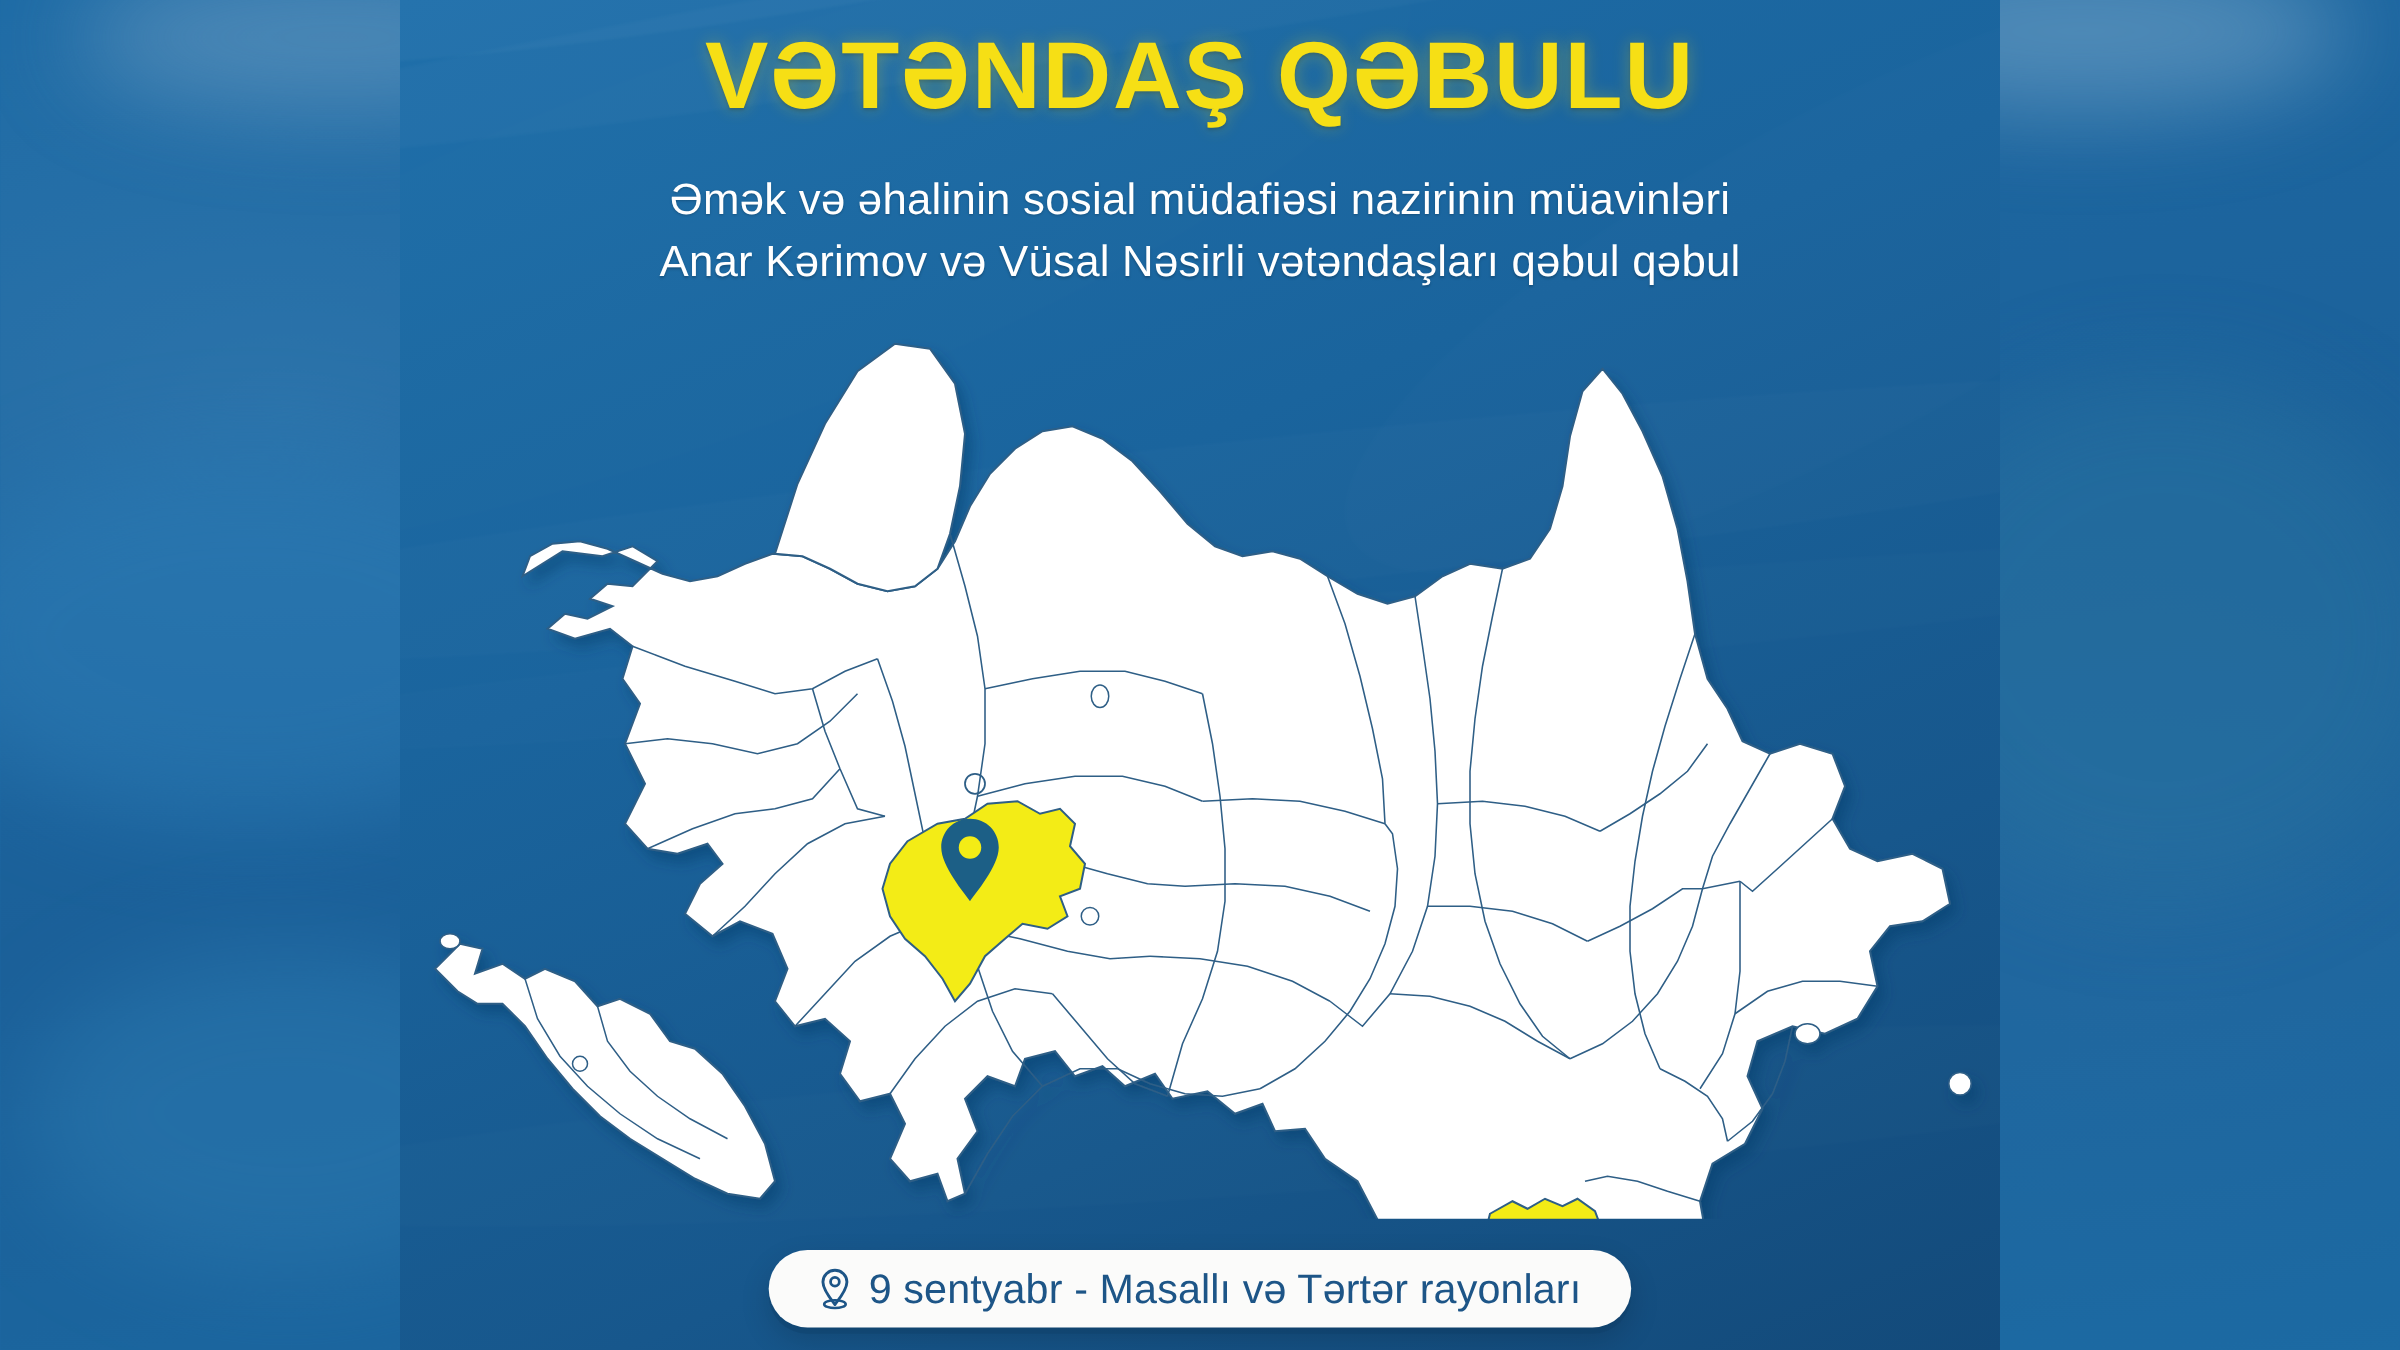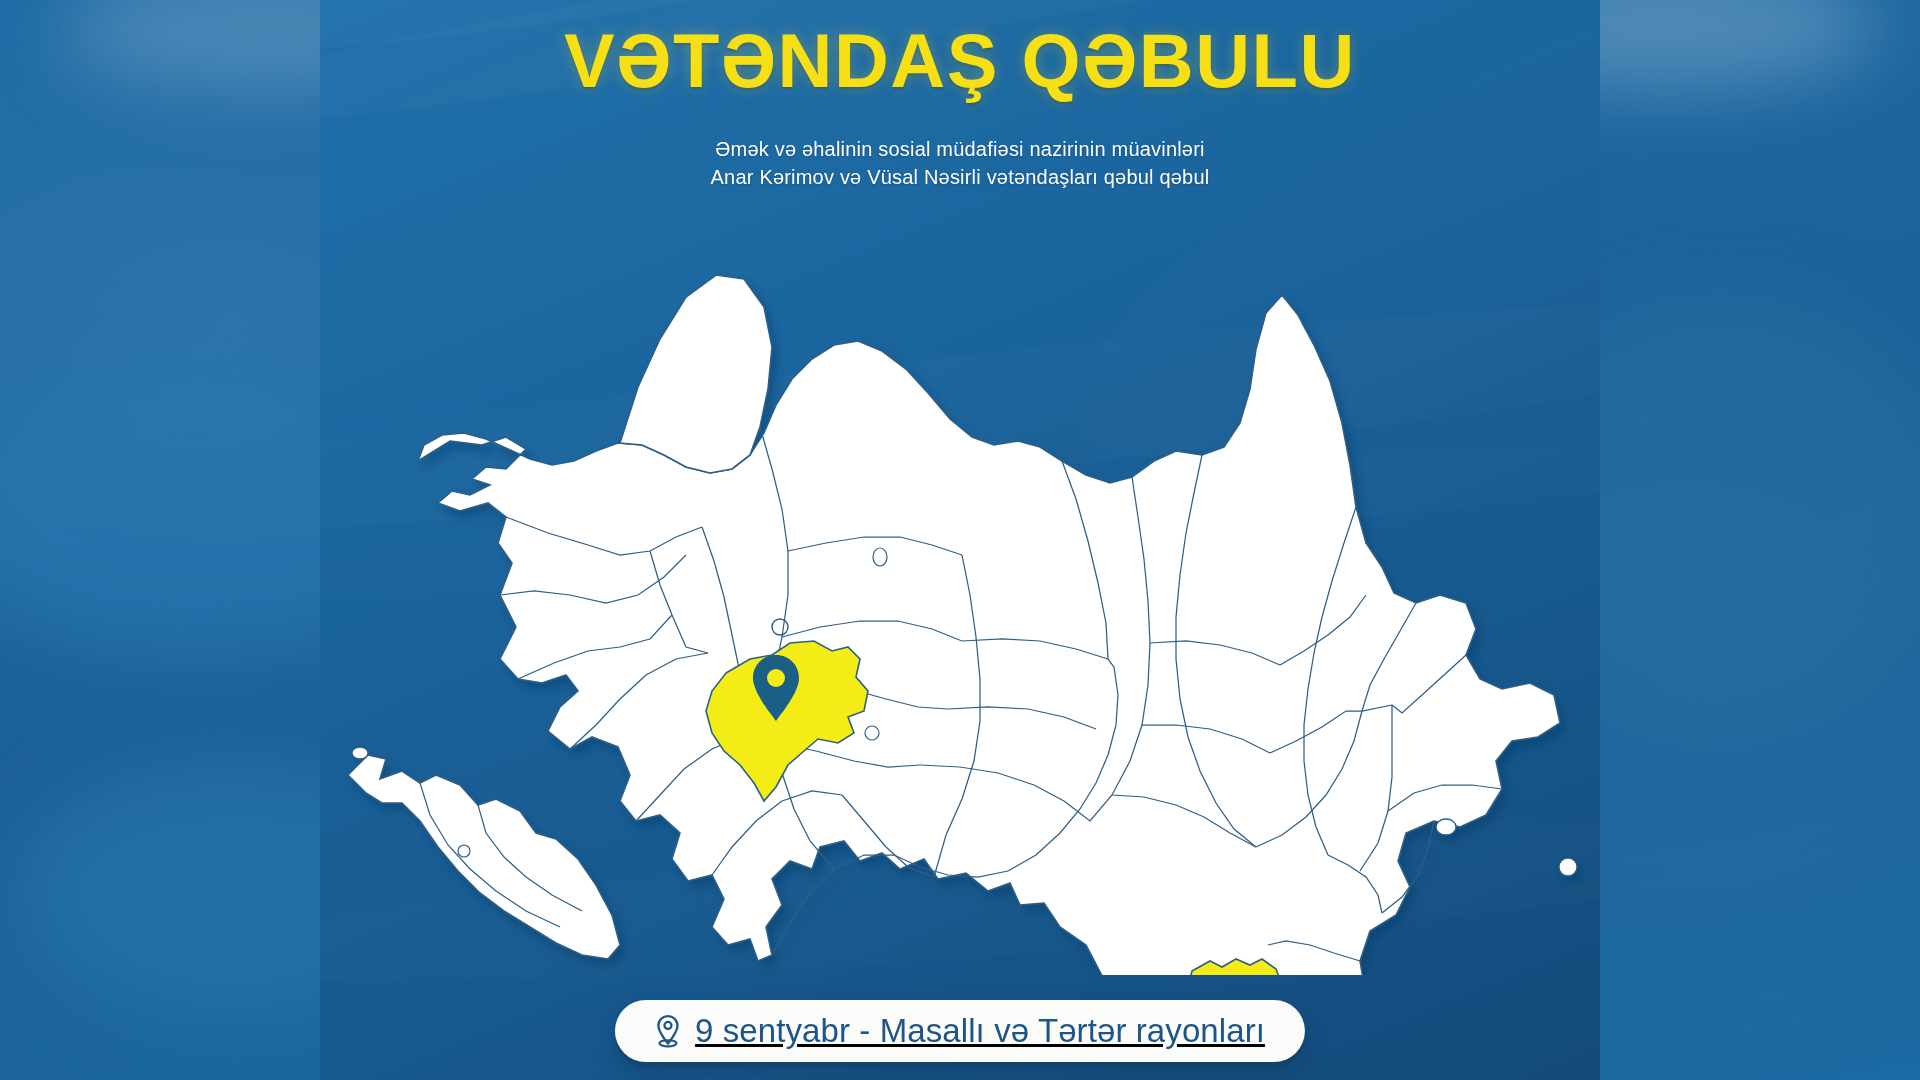--- a/index.html
+++ b/index.html
@@ -56,42 +56,41 @@
     position:absolute; left:0; right:0; top:22px;
     text-align:center;
     font-size:76px; line-height:1.02;
     font-weight:bold; letter-spacing:1.5px;
     color:#F6DF15;
     text-shadow:0 0 14px rgba(246,223,21,.30), 0 2px 3px rgba(0,0,0,.22);
   }
   #subtitle{
     position:absolute; left:0; right:0; top:135px;
     text-align:center; color:#ffffff;
-    font-size:20px; line-height:1.42; font-weight:500;
+    font-size:35px; line-height:1.42; font-weight:500;
     letter-spacing:.2px;
     text-shadow:0 1px 2px rgba(0,0,0,.22);
   }
   #subtitle div{ white-space:nowrap; }
 
   
   #map-wrap{
     position:absolute; left:0; top:255px; width:1280px; height:720px;
   }
   #map-wrap svg{ width:100%; height:100%; display:block; }
 
   
   #banner{
     position:absolute; left:50%; transform:translateX(-50%);
     top:1000px;
     height:62px; padding:0 40px;
     display:flex; align-items:center; gap:14px;
     background:#fbfbfa;
     border-radius:34px;
     box-shadow:0 5px 0 rgba(13,60,100,.30), 0 10px 24px rgba(0,0,0,.16);
-    text-decoration:underline;
   }
   #banner .btext{
     color:#1d5587; font-size:33px; font-weight:500; white-space:nowrap;
     letter-spacing:.1px;
   }
   #banner .pin{ display:block; width:26px; height:34px; }
 </style>
 </head>
 <body>
 

